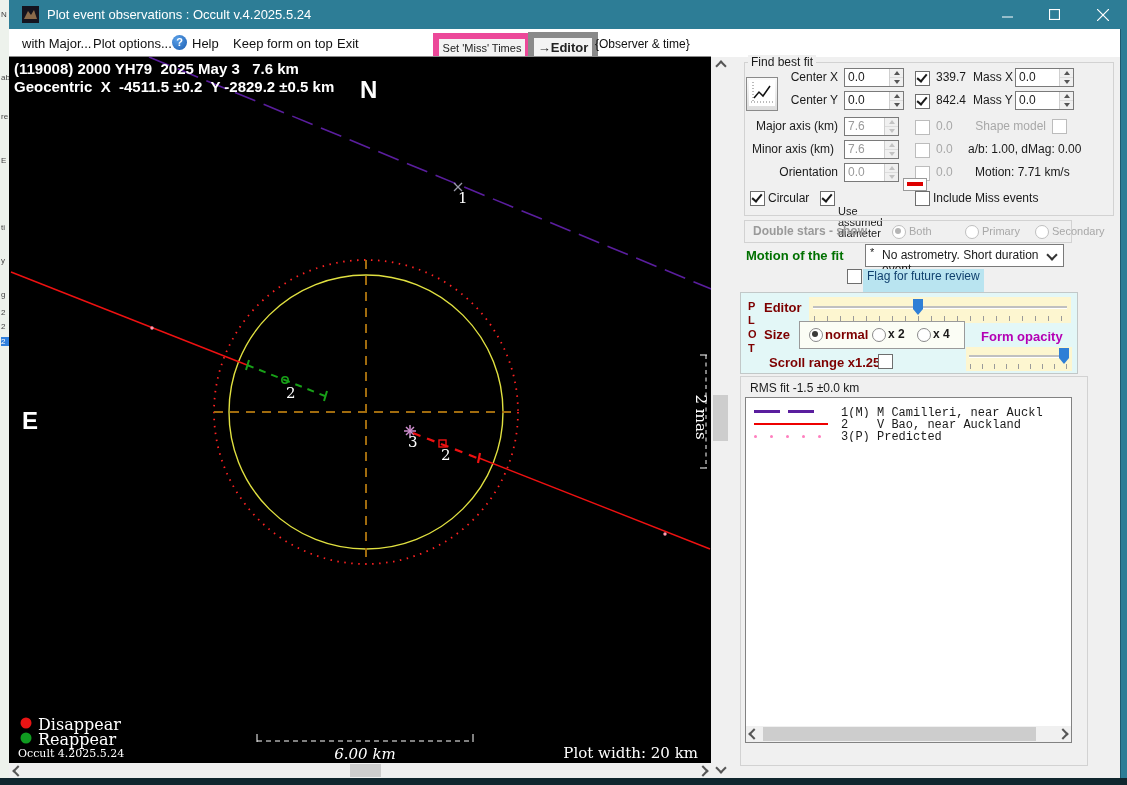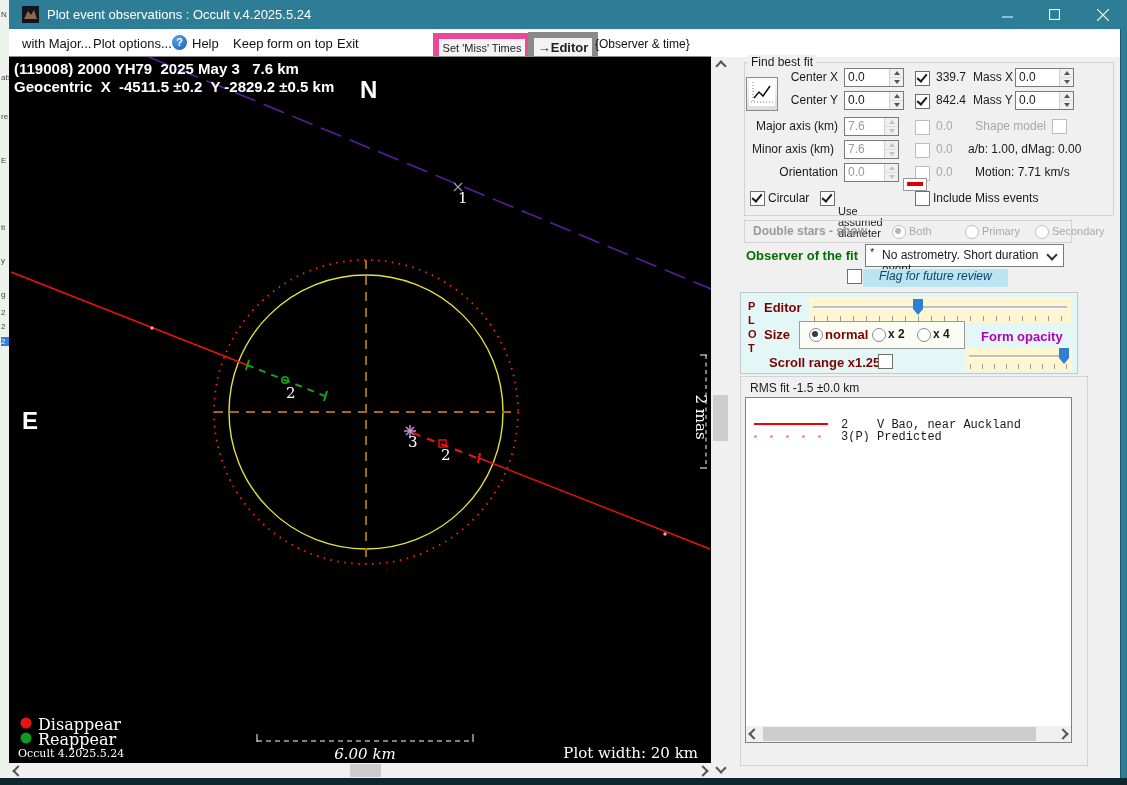--- a/index.html
+++ b/index.html
@@ -331,28 +331,28 @@
     <div class="groupbox" style="left:14px;top:163px;width:326px;height:21px;text-align:right;">
       <div class="abs" style="left:8px;top:3px;font-weight:bold;color:#9a9a9a;">Double stars - show</div>
       <div class="radio sel dis" style="left:147px;top:4px;"></div>
       <div class="abs greytxt" style="left:164px;top:4px;font-size:11px;">Both</div>
       <div class="radio dis" style="left:220px;top:4px;"></div>
       <div class="abs greytxt" style="left:237px;top:4px;font-size:11px;">Primary</div>
       <div class="radio dis" style="left:290px;top:4px;"></div>
       <div class="abs greytxt" style="left:307px;top:4px;font-size:11px;">Secondary</div>
     </div>
 
-    <div class="abs" style="left:16px;top:191px;color:#007000;font-weight:bold;font-size:13px;">Observer of the fit</div>
+    <div class="abs" style="left:16px;top:191px;color:#007000;font-weight:bold;font-size:13px;">Motion of the fit</div>
     <div class="abs" style="left:135px;top:187px;width:197px;height:21px;background:#fff;border:1px solid #7a7a7a;">
       <span class="abs" style="left:4px;top:1px;font-size:11px;">*</span>
       <span class="abs" style="left:16px;top:3px;">No astrometry. Short duration event</span>
       <span class="chev down abs" style="right:7px;top:6px;border-color:#333;"></span>
     </div>
     <div class="cb" style="left:117px;top:212px;"></div>
-    <div class="abs" style="left:133px;top:212px;background:#b9e4f0;color:#10406e;font-style:italic;padding:0 16px;height:18px;line-height:14px;">Flag for future review</div>
+    <div class="abs" style="left:133px;top:212px;background:#b9e4f0;color:#10406e;padding:0 4px;height:28px;line-height:14px;">Flag for future review</div>
 
     <div id="plot-panel" class="abs">
       <div class="abs maroon" style="left:7px;top:7px;font-size:11px;">P</div>
       <div class="abs maroon" style="left:7px;top:21px;font-size:11px;">L</div>
       <div class="abs maroon" style="left:7px;top:35px;font-size:11px;">O</div>
       <div class="abs maroon" style="left:7px;top:49px;font-size:11px;">T</div>
 
       <div class="abs maroon" style="left:23px;top:7px;font-size:13px;">Editor</div>
       <div class="slider" style="left:68px;top:4px;width:262px;height:26px;">
         <div class="groove" style="left:4px;right:4px;top:9px;"></div>
@@ -376,20 +376,26 @@
       <div class="slider" style="left:225px;top:54px;width:106px;height:24px;">
         <div class="groove" style="left:3px;right:3px;top:8px;"></div>
         <div class="thumb" style="left:93px;top:1px;"></div>
         <div class="ticks" style="left:4px;width:98px;top:17px;background-image:repeating-linear-gradient(90deg,#9a9a9a 0 1px,transparent 1px 12px);"></div>
       </div>
     </div>
 
     <div class="groupbox" style="left:10px;top:319px;width:346px;height:388px;"></div>
     <div class="abs" style="left:18px;top:324px;background:#f0f0f0;padding:0 2px;">RMS fit -1.5 ±0.0 km</div>
     <div id="rms-list" style="left:15px;top:340px;width:325px;height:344px;">
+      <div class="rms-row" style="top:8px;">
+        <div class="abs" style="left:8px;top:4px;width:26px;height:3px;background:#5a1e9e;"></div>
+        <div class="abs" style="left:42px;top:4px;width:26px;height:3px;background:#5a1e9e;"></div>
+        <span class="rms-id">1(M)</span>
+        <span class="rms-name">M Camilleri, near Auckl</span>
+      </div>
       <div class="rms-row" style="top:20px;">
         <div class="abs" style="left:8px;top:5px;width:74px;height:2px;background:#ee0000;"></div>
         <span class="rms-id">2</span>
         <span class="rms-name">V Bao, near Auckland</span>
       </div>
       <div class="rms-row" style="top:32px;">
         <div class="abs" style="left:8px;top:5px;width:3px;height:3px;border-radius:50%;background:#ff7fbf;"></div>
         <div class="abs" style="left:24px;top:5px;width:3px;height:3px;border-radius:50%;background:#ff7fbf;"></div>
         <div class="abs" style="left:40px;top:5px;width:3px;height:3px;border-radius:50%;background:#ff7fbf;"></div>
         <div class="abs" style="left:56px;top:5px;width:3px;height:3px;border-radius:50%;background:#ff7fbf;"></div>

